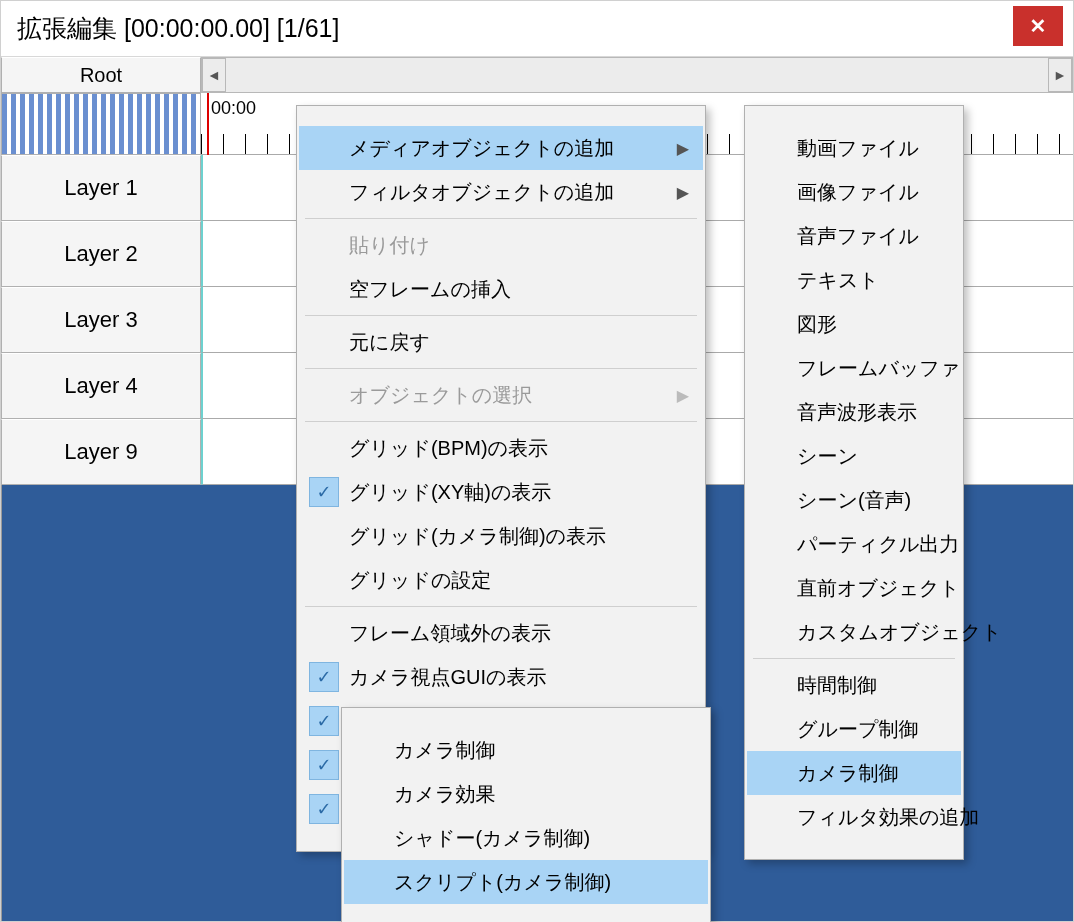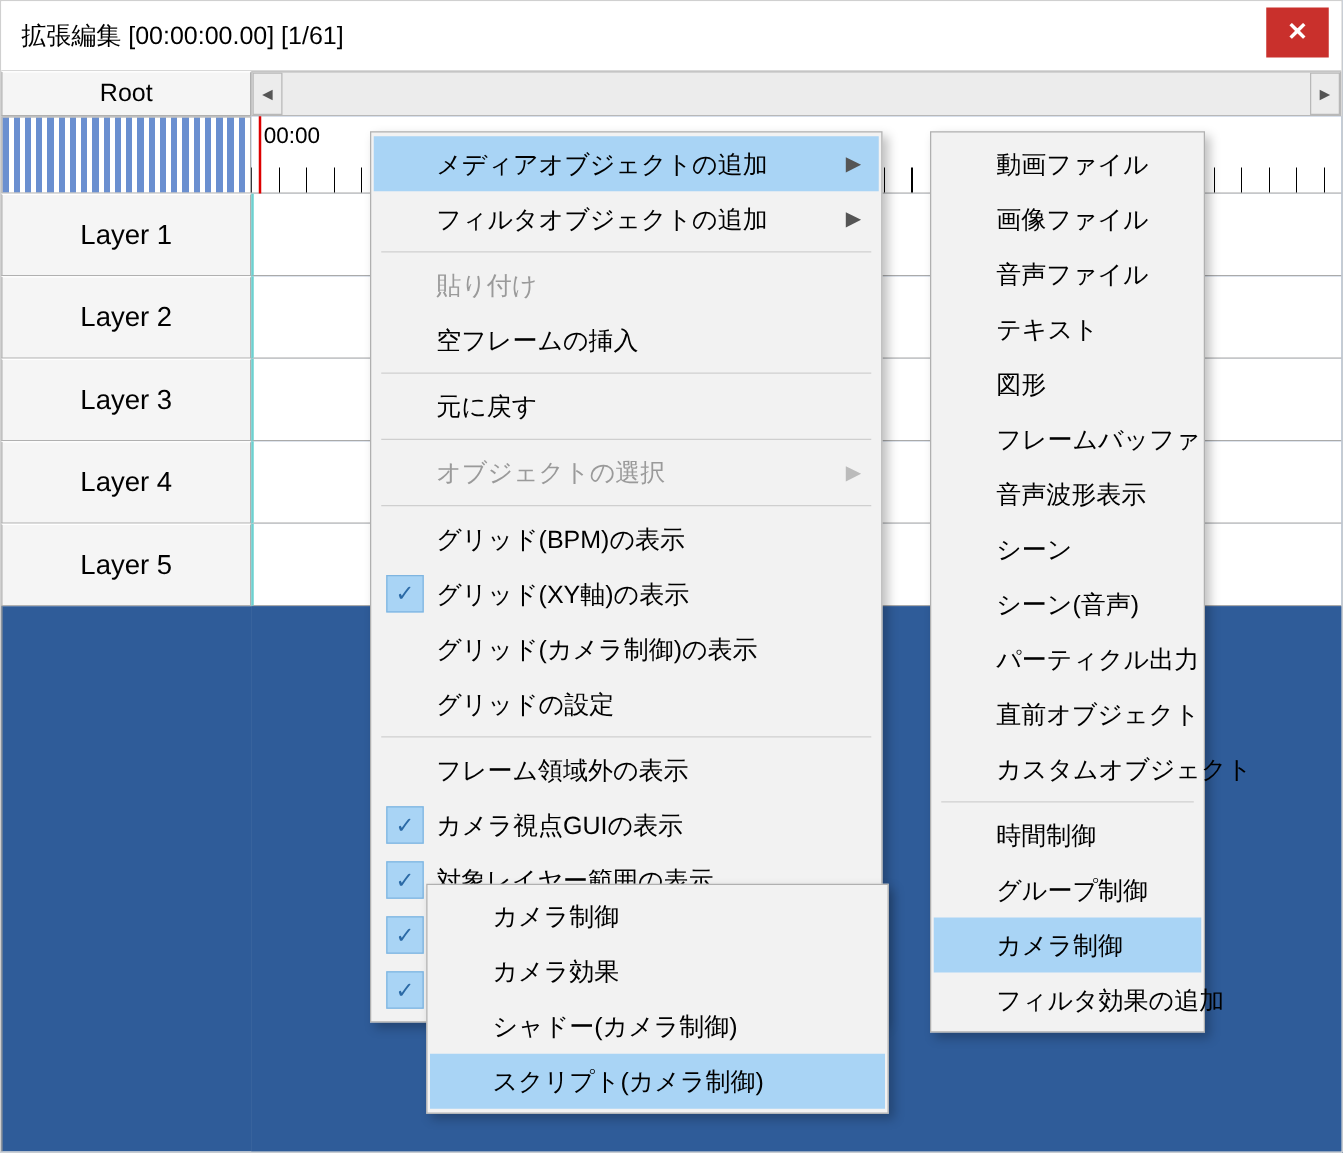--- a/index.html
+++ b/index.html
@@ -20,21 +20,21 @@
   .titlebar {
     display: flex;
     align-items: center;
     justify-content: space-between;
     height: 56px;
     background: #fff;
     border-bottom: 1px solid #d8d8d8;
   }
   .title-text {
     padding-left: 16px;
-    font-size: 20px;
+    font-size: 25px;
     color: #000;
   }
   .close-btn {
     width: 50px;
     height: 40px;
     margin-right: 10px;
     margin-top: -6px;
     background: #c9302c;
     color: #fff;
     display: flex;
@@ -160,21 +160,21 @@
     top: 392px; bottom:0; left:0; right:0;
     background: #2f5c99;
   }
 
   
   .menu {
     position: absolute;
     background: #f2f2f2;
     border: 1px solid #b0b0b0;
     box-shadow: 4px 4px 8px rgba(0,0,0,0.25);
-    padding: 3px 2px;
+    padding: 20px 2px;
   }
   .menu-item {
     height: 44px;
     display: flex;
     align-items: center;
     padding: 0 18px 0 50px;
     font-size: 20px;
     color: #000;
     white-space: nowrap;
     position: relative;
@@ -243,21 +243,21 @@
     </div>
   </div>
 
   <div class="content">
     <div class="layers-col">
       <div class="ruler-cell"></div>
       <div class="layer-cell">Layer 1</div>
       <div class="layer-cell">Layer 2</div>
       <div class="layer-cell">Layer 3</div>
       <div class="layer-cell">Layer 4</div>
-      <div class="layer-cell">Layer 5</div>
+      <div class="layer-cell">Layer 9</div>
       <div class="layers-fill"></div>
     </div>
     <div class="timeline-col">
       <div class="time-ruler">
         <div class="cursor"></div>
         <div class="time-label">00:00</div>
         <div class="ticks"></div>
       </div>
       <div class="layer-row row1"></div>
       <div class="layer-row row2"></div>

